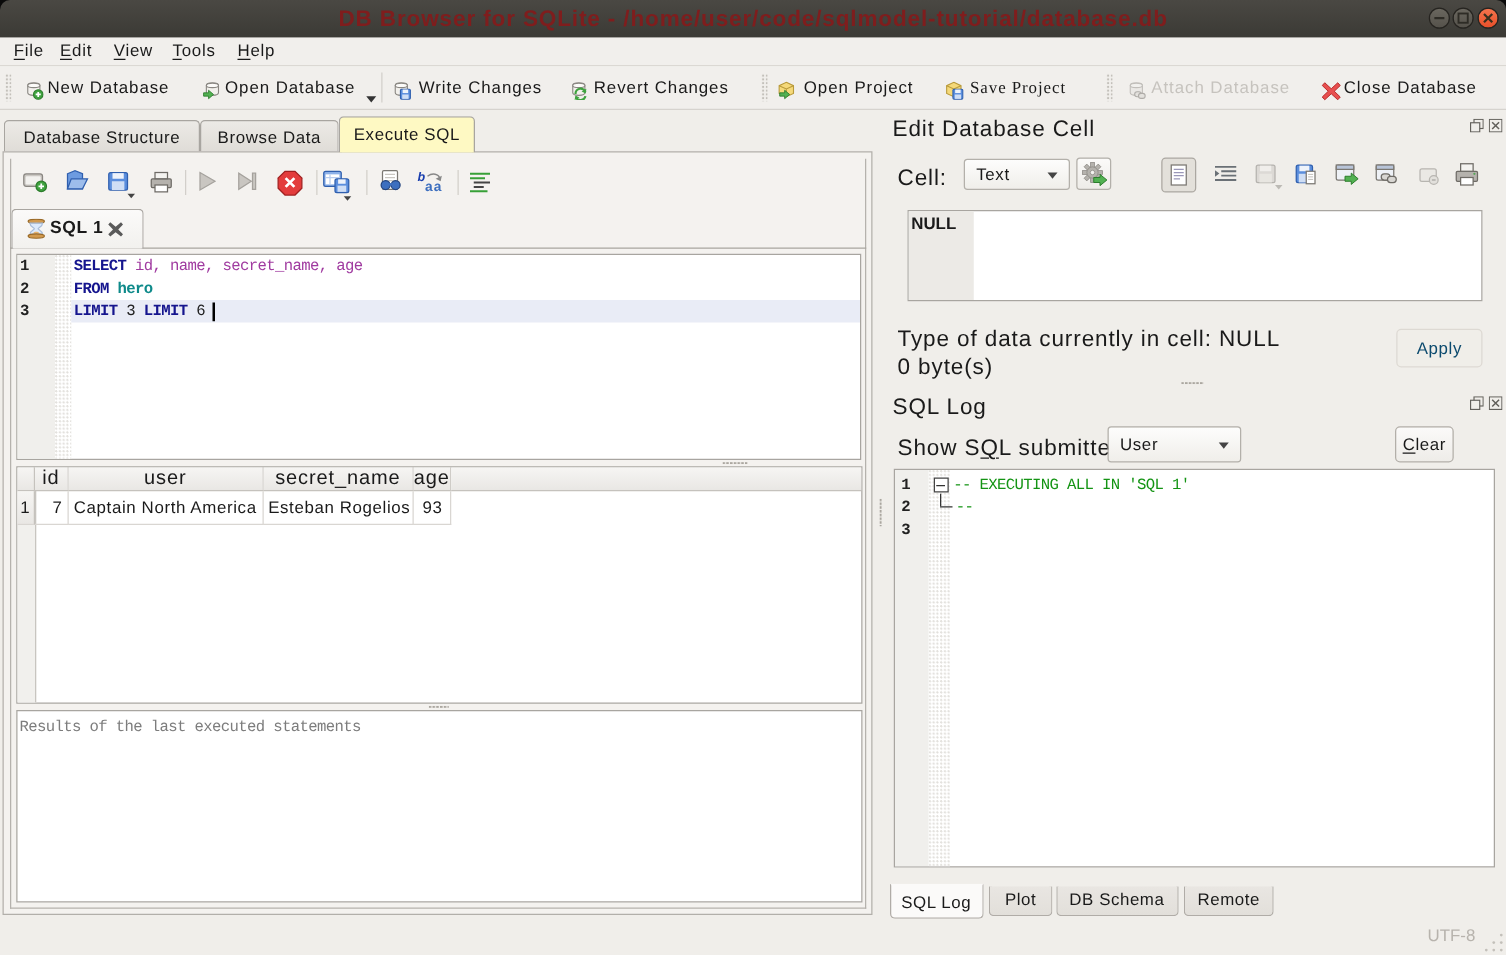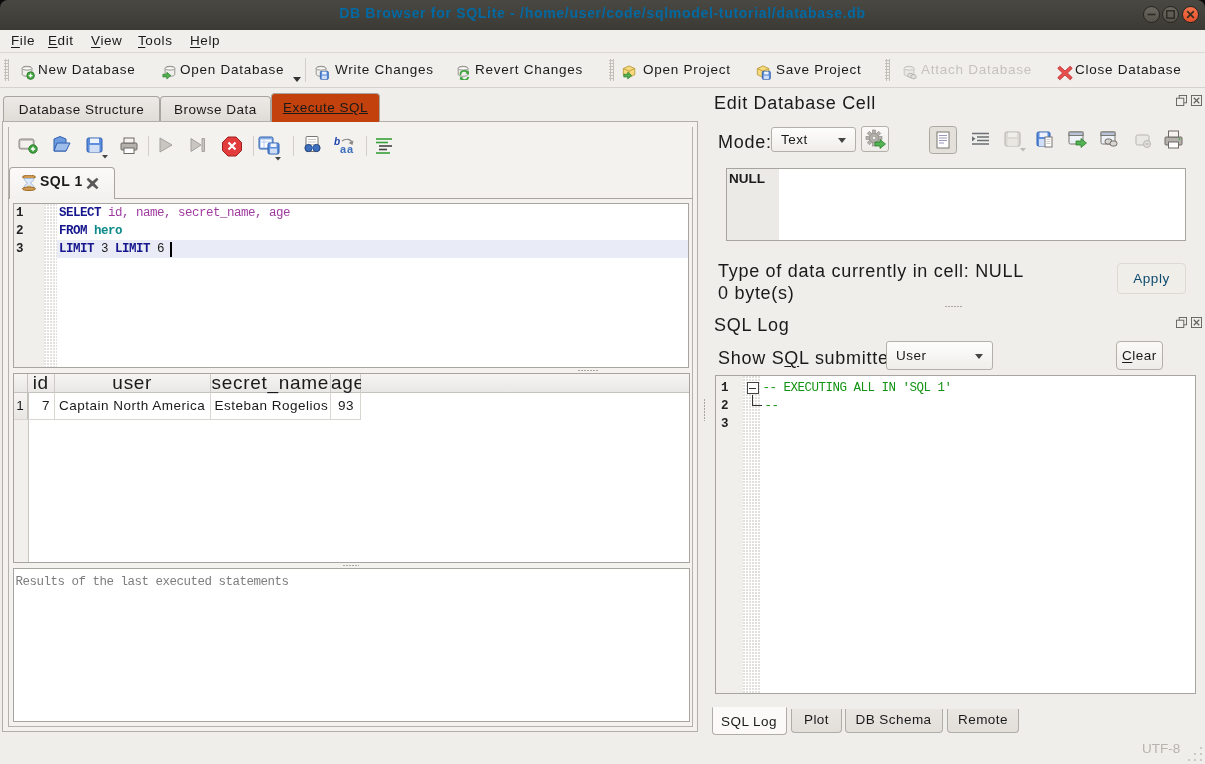--- a/index.html
+++ b/index.html
@@ -2,22 +2,22 @@
 <html><head><meta charset="utf-8">
 <style>
 html,body{margin:0;padding:0;}
 body{width:1205px;height:764px;overflow:hidden;background:#f0eeea;
   font-family:"Liberation Sans",sans-serif;color:#1a1a1a;position:relative;}
 .abs{position:absolute;}
 
 #tbarbg{left:0;top:0;width:1205px;height:30px;background:#0a0a0a;}
 #tbar{left:0;top:0;width:1205px;height:30px;border-radius:8px 8px 0 0;
   background:linear-gradient(#4a4843,#3b3a35);}
-#title{left:0;right:0;top:5px;text-align:center;color:#0369a1;font-weight:bold;
-  font-size:14px;letter-spacing:0.7px;}
+#title{left:0;right:0;top:5px;text-align:center;color:#7f1d1d;font-weight:bold;
+  font-size:18px;letter-spacing:0.7px;}
 .wbtn{width:17px;height:17px;border-radius:50%;top:6px;
   border:1px solid #262420;box-sizing:border-box;
   background:linear-gradient(#6a675f,#55524b);}
 .wbtn.close{background:linear-gradient(#f4744d,#e8502a);}
 
 #menubar{left:0;top:30px;width:1205px;height:22px;background:#f1efec;
   border-bottom:1px solid #dbd8d3;}
 .mitem{position:absolute;top:2.5px;font-size:13.5px;letter-spacing:0.6px;}
 .mitem u{text-decoration-thickness:1px;text-underline-offset:2px;}
 
@@ -26,41 +26,41 @@
 .tlabel{position:absolute;top:9px;font-size:13.5px;letter-spacing:0.75px;}
 .tgrip{position:absolute;top:6px;width:5px;height:22px;
   background-image:radial-gradient(circle at 1.5px 1.5px,#c3c0ba 1px,transparent 1.2px);
   background-size:3px 3px;}
 .tsep{position:absolute;top:5px;width:1px;height:24px;background:#d2cfca;}
 
 .tab{position:absolute;box-sizing:border-box;border:1px solid #a8a5a0;
   border-bottom:none;border-radius:4px 4px 0 0;
   background:linear-gradient(#eceae6,#dfdcd7);font-size:13.5px;
   text-align:center;letter-spacing:0.5px;}
-.tab.active{background:#c2410c;text-decoration:underline;}
+.tab.active{background:#fef9c3;}
 
 #paneA{left:2px;top:121px;width:696px;height:611px;box-sizing:border-box;
   border:1px solid #b2afaa;background:#f4f2ef;}
 .whitebox{position:absolute;box-sizing:border-box;border:1px solid #a8a5a0;background:#fff;}
 .dots-h{position:absolute;height:3px;
   background-image:radial-gradient(circle at 1px 1.5px,#aaa69f 0.9px,transparent 1.1px);
   background-size:3px 3px;}
 .dots-v{position:absolute;width:3px;
   background-image:radial-gradient(circle at 1.5px 1px,#aaa69f 0.9px,transparent 1.1px);
   background-size:3px 3px;}
 .gutter{position:absolute;background:#f0efec;}
 .foldmargin{position:absolute;background-color:#fff;
   background-image:radial-gradient(circle at 1px 1px,#e2e0dc 0.8px,transparent 1px);
   background-size:3px 3px;}
 .lnum{position:absolute;font-family:"Liberation Mono",monospace;font-weight:bold;
   font-size:12.5px;letter-spacing:-0.6px;color:#222;line-height:18px;}
 .code{position:absolute;font-family:"Liberation Mono",monospace;
   font-size:12.5px;letter-spacing:-0.5px;line-height:18px;white-space:pre;}
 
-.th{position:absolute;box-sizing:border-box;font-size:19px;text-align:center;letter-spacing:0.7px;
+.th{position:absolute;box-sizing:border-box;font-size:16px;text-align:center;letter-spacing:0.7px;
   background:linear-gradient(#f6f5f3,#e9e7e4);border-right:1px solid #cfccc7;
   border-bottom:1px solid #c5c2bd;line-height:18px;}
 .td{position:absolute;box-sizing:border-box;font-size:13.5px;line-height:26px;letter-spacing:0.5px;
   border-right:1px solid #d9d6d2;border-bottom:1px solid #d9d6d2;white-space:nowrap;}
 
 .rtitle{position:absolute;font-size:18px;letter-spacing:0.72px;}
 .combo{position:absolute;box-sizing:border-box;border:1px solid #b3b0aa;
   border-radius:3px;background:linear-gradient(#fdfdfc,#f0eeea);
   font-size:13.5px;letter-spacing:0.5px;}
 .combo .arr{position:absolute;right:9px;top:10px;width:0;height:0;
@@ -138,21 +138,21 @@
         <path d="M2 10.5 L6.5 10.5 L6.5 8.2 L11 12 L6.5 15.8 L6.5 13.5 L2 13.5 Z" fill="#52b152" stroke="#2c7d2c" stroke-width="0.8"></path>
       </svg></div>
   <span class="tlabel" style="left:643px;">Open Project</span>
   <div id="ic-saveproj" class="abs" style="left:756px;top:12px;"><svg width="15" height="15" viewBox="0 0 17 17">
         <path d="M8 1 L14.5 4 L14.5 11 L8 14 L1.5 11 L1.5 4 Z" fill="#f5d97a" stroke="#b99a3a"></path>
         <path d="M1.5 4 L8 7 L14.5 4 M8 7 L8 14" fill="none" stroke="#b99a3a"></path>
         <rect x="7.2" y="7.2" width="9" height="9" rx="1" fill="#5b8edd" stroke="#2f5fae"></rect>
         <rect x="9.2" y="7.5" width="5" height="3.2" fill="#eef3fb"></rect>
         <rect x="8.8" y="12" width="5.8" height="4" fill="#cfdef5"></rect>
       </svg></div>
-  <span class="tlabel" style="left:776px;">Save Project</span>
+  <span class="tlabel" style="left:776px;font-family:Liberation Serif, serif;">Save Project</span>
   <div class="tgrip" style="left:885px;"></div>
   <div id="ic-attach" class="abs" style="left:902px;top:12px;"><svg width="15" height="15" viewBox="0 0 17 17" opacity="0.55">
         <path d="M2.5 3.8 C2.5 2.3 5.2 1.5 8 1.5 C10.8 1.5 13.5 2.3 13.5 3.8 L13.5 10.5 C13.5 12 10.8 12.8 8 12.8 C5.2 12.8 2.5 12 2.5 10.5 Z" fill="#e6e4e0" stroke="#9a9792"></path>
         <ellipse cx="8" cy="3.8" rx="5.5" ry="2" fill="#f2f1ee" stroke="#9a9792"></ellipse>
         <rect x="6.5" y="9.5" width="6" height="4.5" rx="2.2" fill="#d8d6d2" stroke="#7a7772"></rect>
         <rect x="10" y="11" width="6" height="4.5" rx="2.2" fill="#d8d6d2" stroke="#7a7772"></rect>
       </svg></div>
   <span class="tlabel" style="left:921px;color:#c6c3be;">Attach Database</span>
   <div id="ic-closedb" class="abs" style="left:1057px;top:12px;"><svg width="16" height="16" viewBox="0 0 16 16">
         <path d="M2.8 1.2 L8 6 L13.2 1.2 L15.2 3.4 L10.4 8 L15.2 12.6 L13.2 14.8 L8 10 L2.8 14.8 L0.8 12.6 L5.6 8 L0.8 3.4 Z" fill="#e84f4f" stroke="#b92c2c" stroke-width="0.8"></path>
@@ -276,21 +276,21 @@
 
 <span class="rtitle" style="left:714px;top:93px;">Edit Database Cell</span>
 <svg class="dockbtn" style="left:1176px;top:95px;" width="12" height="12" viewBox="0 0 12 12">
     <rect x="3.5" y="0.5" width="8" height="8" fill="none" stroke="#62605b"></rect>
     <rect x="0.5" y="3.5" width="8" height="8" fill="#f0eeea" stroke="#62605b"></rect>
   </svg>
 <svg class="dockbtn" style="left:1191px;top:95px;" width="12" height="12" viewBox="0 0 12 12">
     <rect x="0.5" y="0.5" width="11" height="11" fill="none" stroke="#62605b"></rect>
     <path d="M3 3 L9 9 M9 3 L3 9" stroke="#62605b" stroke-width="1.3"></path>
   </svg>
-<span class="rtitle" style="left:718px;top:132px;">Mode:</span>
+<span class="rtitle" style="left:718px;top:132px;">Cell:</span>
 <div class="combo" style="left:771px;top:127px;width:85px;height:25px;">
     <span style="position:absolute;left:9px;top:4px;">Text</span>
     <span class="arr"></span>
   </div>
 <div id="ic-import" class="abs" style="left:861px;top:126px;width:28px;height:26px;box-sizing:border-box;border:1px solid #b3b0aa;border-radius:3px;background:linear-gradient(#fbfaf9,#eeece8);">
     <svg width="26" height="24" viewBox="0 0 26 24" style="position:absolute;left:0;top:0;">
       <g transform="translate(12,11)">
         <g fill="#b5b2ad" stroke="#8a8782" stroke-width="0.6">
           <rect x="-1.5" y="-8" width="3" height="16"></rect>
           <rect x="-8" y="-1.5" width="16" height="3"></rect>

